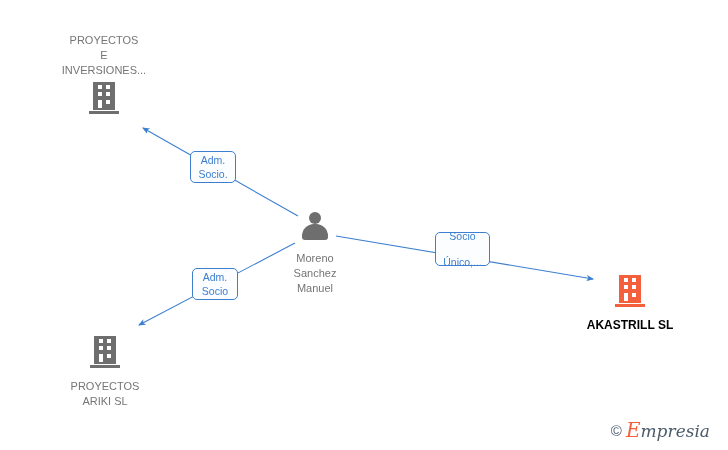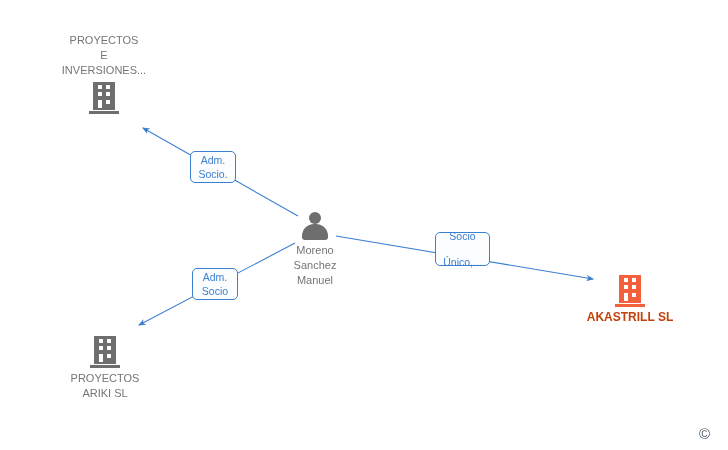--- a/index.html
+++ b/index.html
@@ -12,23 +12,23 @@
   .edges{position:absolute;left:0;top:0;width:728px;height:450px;}
 
   
   .node{position:absolute;display:flex;flex-direction:column;align-items:center;}
 
   .node-label{
     font-size:11px;line-height:15px;color:#757575;text-align:center;
     letter-spacing:0px;white-space:pre-line;
   }
   .node-label.above{margin-bottom:4px;}
-  .node-label.below{margin-top:3px;}
+  .node-label.below{margin-top:11px;}
   .node-label.strongname{
-    font-size:12px;font-weight:bold;color:#c2410c;
+    font-size:12px;font-weight:bold;color:#000000;
     font-family:"Liberation Sans Narrow","Liberation Sans",sans-serif;
     letter-spacing:0px;
   }
 
   
   .bldg{position:relative;width:30px;height:32px;}
   .bldg .tower{
     position:absolute;left:4px;top:0;width:22px;height:28px;
     background:var(--c);
   }
@@ -161,15 +161,16 @@
     <span>Socio</span>
   </div>
 
   <div class="chip" style="left:435px;top:232px;width:55px;height:34px;gap:12px;">
     <span>Socio</span>
     <span>Único,...</span>
   </div>
 
   <div class="watermark">
     <span class="cmark">©</span>
+    <span class="brand"><span class="e">E</span><span>mpresia</span></span>
   </div>
 
 </div>
 
 </body></html>

